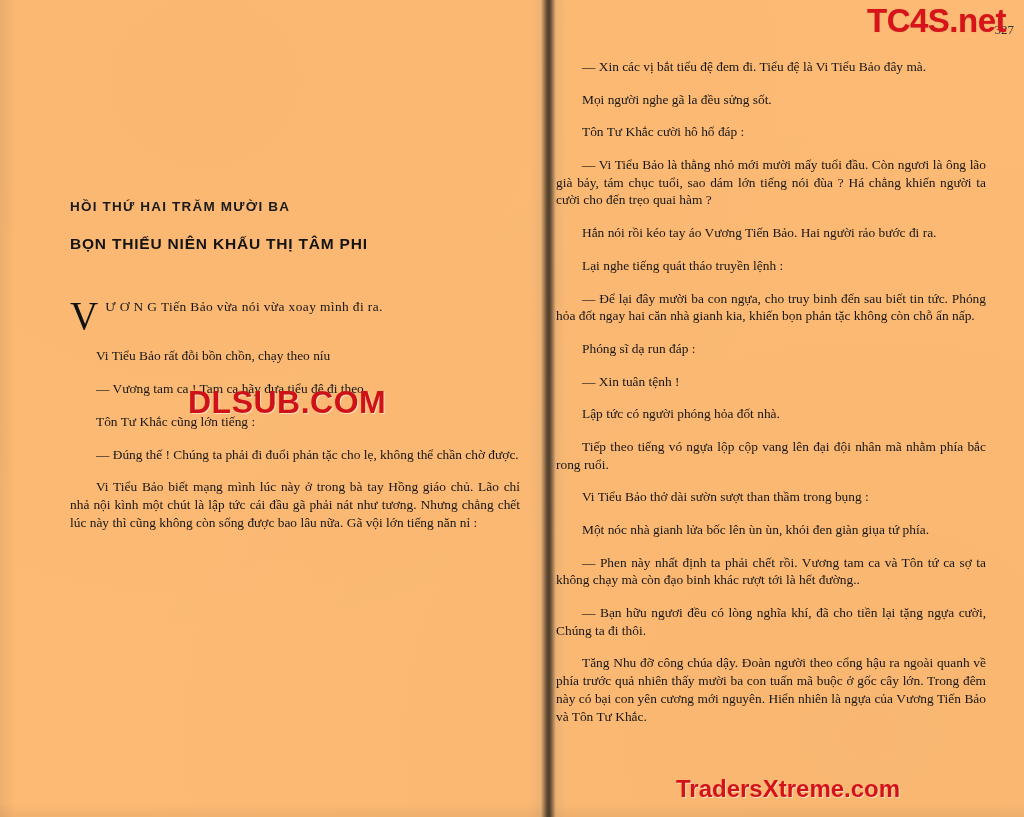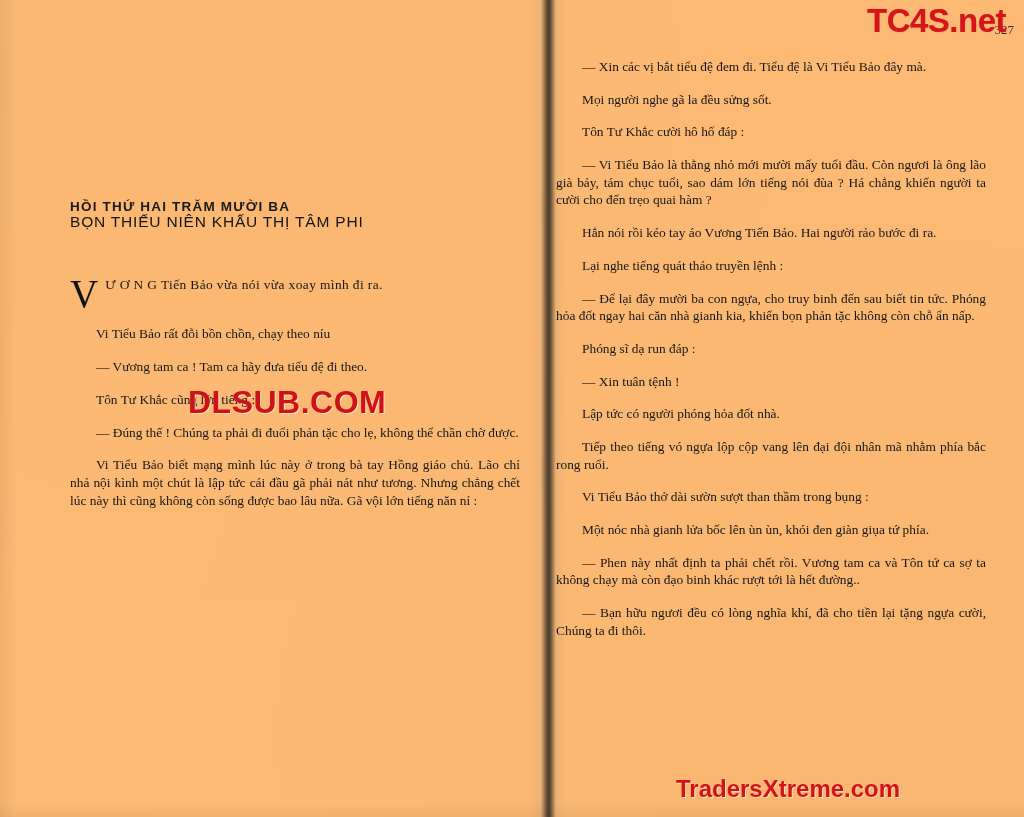--- a/index.html
+++ b/index.html
@@ -69,23 +69,24 @@
   }
   .chapter-num {
     font-family: "Liberation Sans", sans-serif;
     font-weight: bold;
     font-size: 13.5px;
     letter-spacing: 1.2px;
     color: #1a1a1a;
   }
   .chapter-title {
     font-family: "Liberation Sans", sans-serif;
-    font-weight: normal;
+    font-weight: bold;
     font-size: 15.5px;
     letter-spacing: 0.8px;
+    margin-top: 22px;
     color: #141414;
   }
 
   .body-block {
     margin-top: 46px;
   }
   p.para {
     margin: 0 0 15px 0;
     text-indent: 26px;
     font-size: 13.4px;
@@ -223,20 +224,21 @@
       <p class="para">Lại nghe tiếng quát tháo truyền lệnh :</p>
       <p class="para dash">— Để lại đây mười ba con ngựa, cho truy binh đến sau biết tin tức. Phóng hỏa đốt ngay hai căn nhà gianh kia, khiến bọn phản tặc không còn chỗ ẩn nấp.</p>
       <p class="para">Phóng sĩ dạ run đáp :</p>
       <p class="para dash">— Xin tuân tệnh !</p>
       <p class="para">Lập tức có người phóng hỏa đốt nhà.</p>
       <p class="para">Tiếp theo tiếng vó ngựa lộp cộp vang lên đại đội nhân mã nhằm phía bắc rong ruổi.</p>
       <p class="para">Vi Tiểu Bảo thở dài sườn sượt than thầm trong bụng :</p>
       <p class="para">Một nóc nhà gianh lửa bốc lên ùn ùn, khói đen giàn giụa tứ phía.</p>
       <p class="para dash">— Phen này nhất định ta phải chết rồi. Vương tam ca và Tôn tứ ca sợ ta  không chạy mà còn đạo binh khác rượt tới là hết đường..</p>
       <p class="para dash">— Bạn hữu ngươi đều có lòng nghĩa khí, đã cho tiền lại tặng ngựa cười, Chúng ta đi thôi.</p>
+      <p class="para">Tăng Nhu đỡ công chúa dậy. Đoàn người theo cổng hậu ra ngoài quanh về phía trước quả nhiên thấy mười ba con tuấn mã buộc ở gốc cây lớn. Trong đêm này có bại con yên cương mới nguyên. Hiển nhiên là ngựa của Vương Tiến Bảo và Tôn Tư Khắc.</p>
     </div>
   </div>
 
   <div class="wm wm-tc4s">TC4S.net</div>
   <div class="wm wm-dlsub">DLSUB.COM</div>
   <div class="wm wm-traders">TradersXtreme.com</div>
 
 </div>
 
 </body></html>

